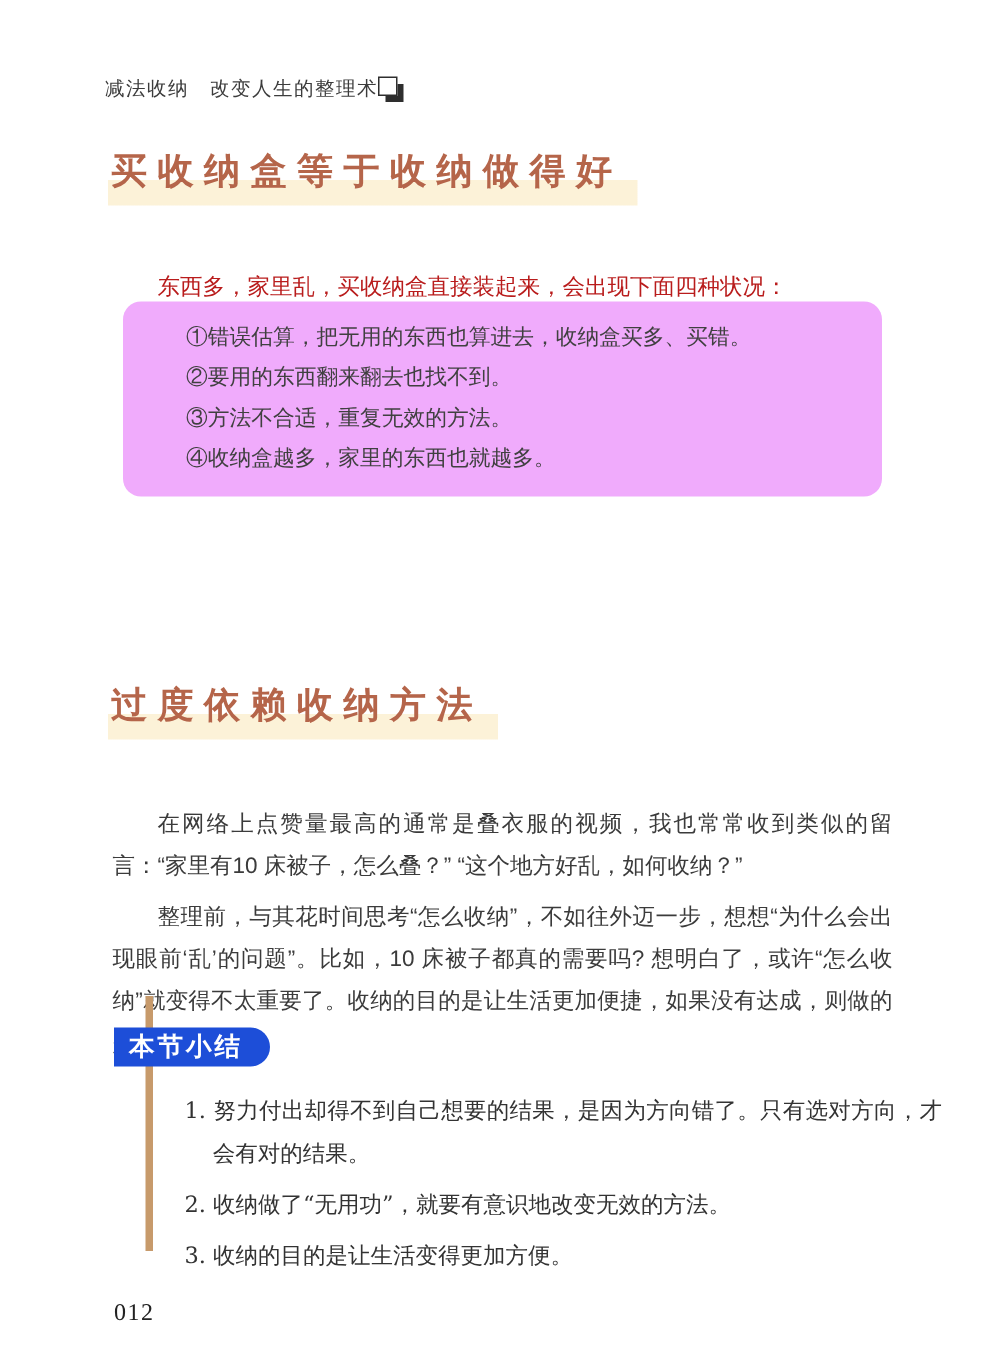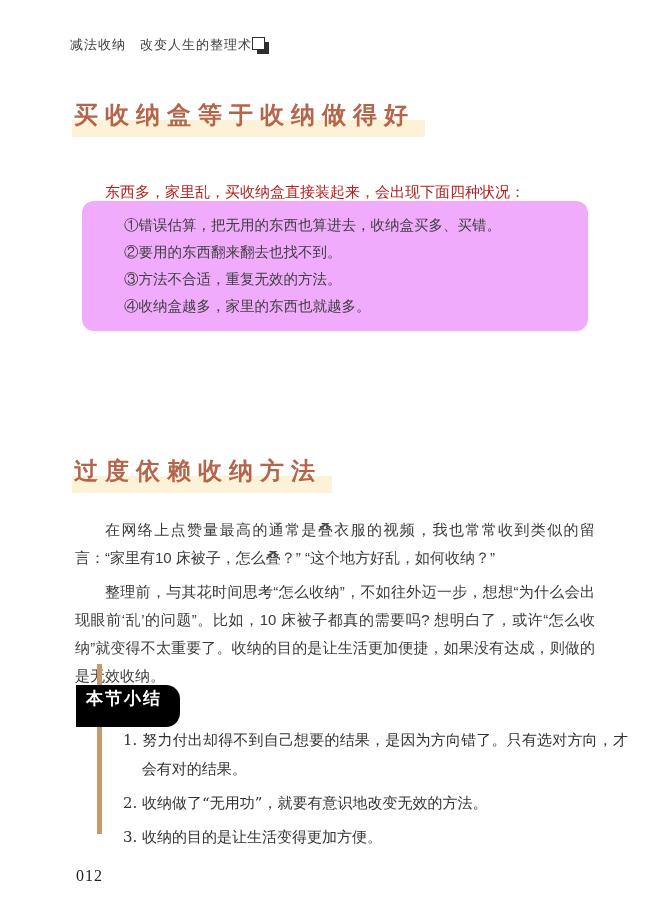--- a/index.html
+++ b/index.html
@@ -8,21 +8,21 @@
     background: #ffffff;
     font-family: "Liberation Sans", sans-serif;
     color: #3a3a3a;
     position: relative;
     overflow: hidden;
   }
   .page { position: absolute; inset: 0; background: #fff; }
 
   
   .page-header {
-    position: absolute; top: 36px; left: 70px;
+    position: absolute; top: 50px; left: 70px;
     display: flex; align-items: center; gap: 0;
     font-family: "Liberation Serif", serif;
     font-size: 13px; color: #3c3c3c; letter-spacing: 1px;
   }
   .logo-icon { position: relative; width: 17px; height: 17px; flex: 0 0 auto; }
   .logo-back  { position: absolute; right: 0; bottom: 0; width: 12px; height: 12px; background: #2e2e2e; }
   .logo-front { position: absolute; left: 0; top: 0; width: 11px; height: 11px; background: #ffffff; border: 1.6px solid #2e2e2e; }
 
   
   .heading-wrap { position: absolute; left: 72px; }
@@ -38,21 +38,21 @@
 
   
   .para {
     position: absolute; left: 75px; width: 520px;
     font-size: 15px; line-height: 29px; color: #b91c1c;
     text-align: justify; text-indent: 2em;
   }
   .para-intro { top: 162px; }
   .para-after-box { top: 350px; }
 
-  .para-group { position: absolute; left: 75px; width: 520px; top: 516px; }
+  .para-group { position: absolute; left: 75px; width: 520px; top: 536px; }
   .para-group p {
     margin: 0 0 6px 0;
     font-size: 15px; line-height: 28px; color: #3b3b3b;
     text-align: justify; text-indent: 2em;
   }
 
   
   .callout-box {
     position: absolute; left: 82px; top: 201px; width: 506px;
     box-sizing: border-box;
@@ -65,22 +65,22 @@
   }
 
   
   .summary-line {
     position: absolute; left: 97px; top: 664px;
     width: 5px; height: 170px; background: #c79a6b;
   }
   .summary-badge {
     position: absolute; left: 76px; top: 685px;
     height: 26px; line-height: 26px;
-    padding: 0 18px 16px 10px;
-    background: #000000; color: #ffffff;
+    padding: 0 18px 0 10px;
+    background: #1d4ed8; color: #ffffff;
     border-radius: 0 14px 14px 0;
     font-family: "DejaVu Serif", serif;
     font-size: 17px; font-weight: bold; letter-spacing: 2px;
     z-index: 2;
   }
   .summary-list {
     position: absolute; left: 123px; top: 726px; width: 505px;
     font-family: "DejaVu Serif", serif;
     font-size: 15px; color: #333333;
   }

